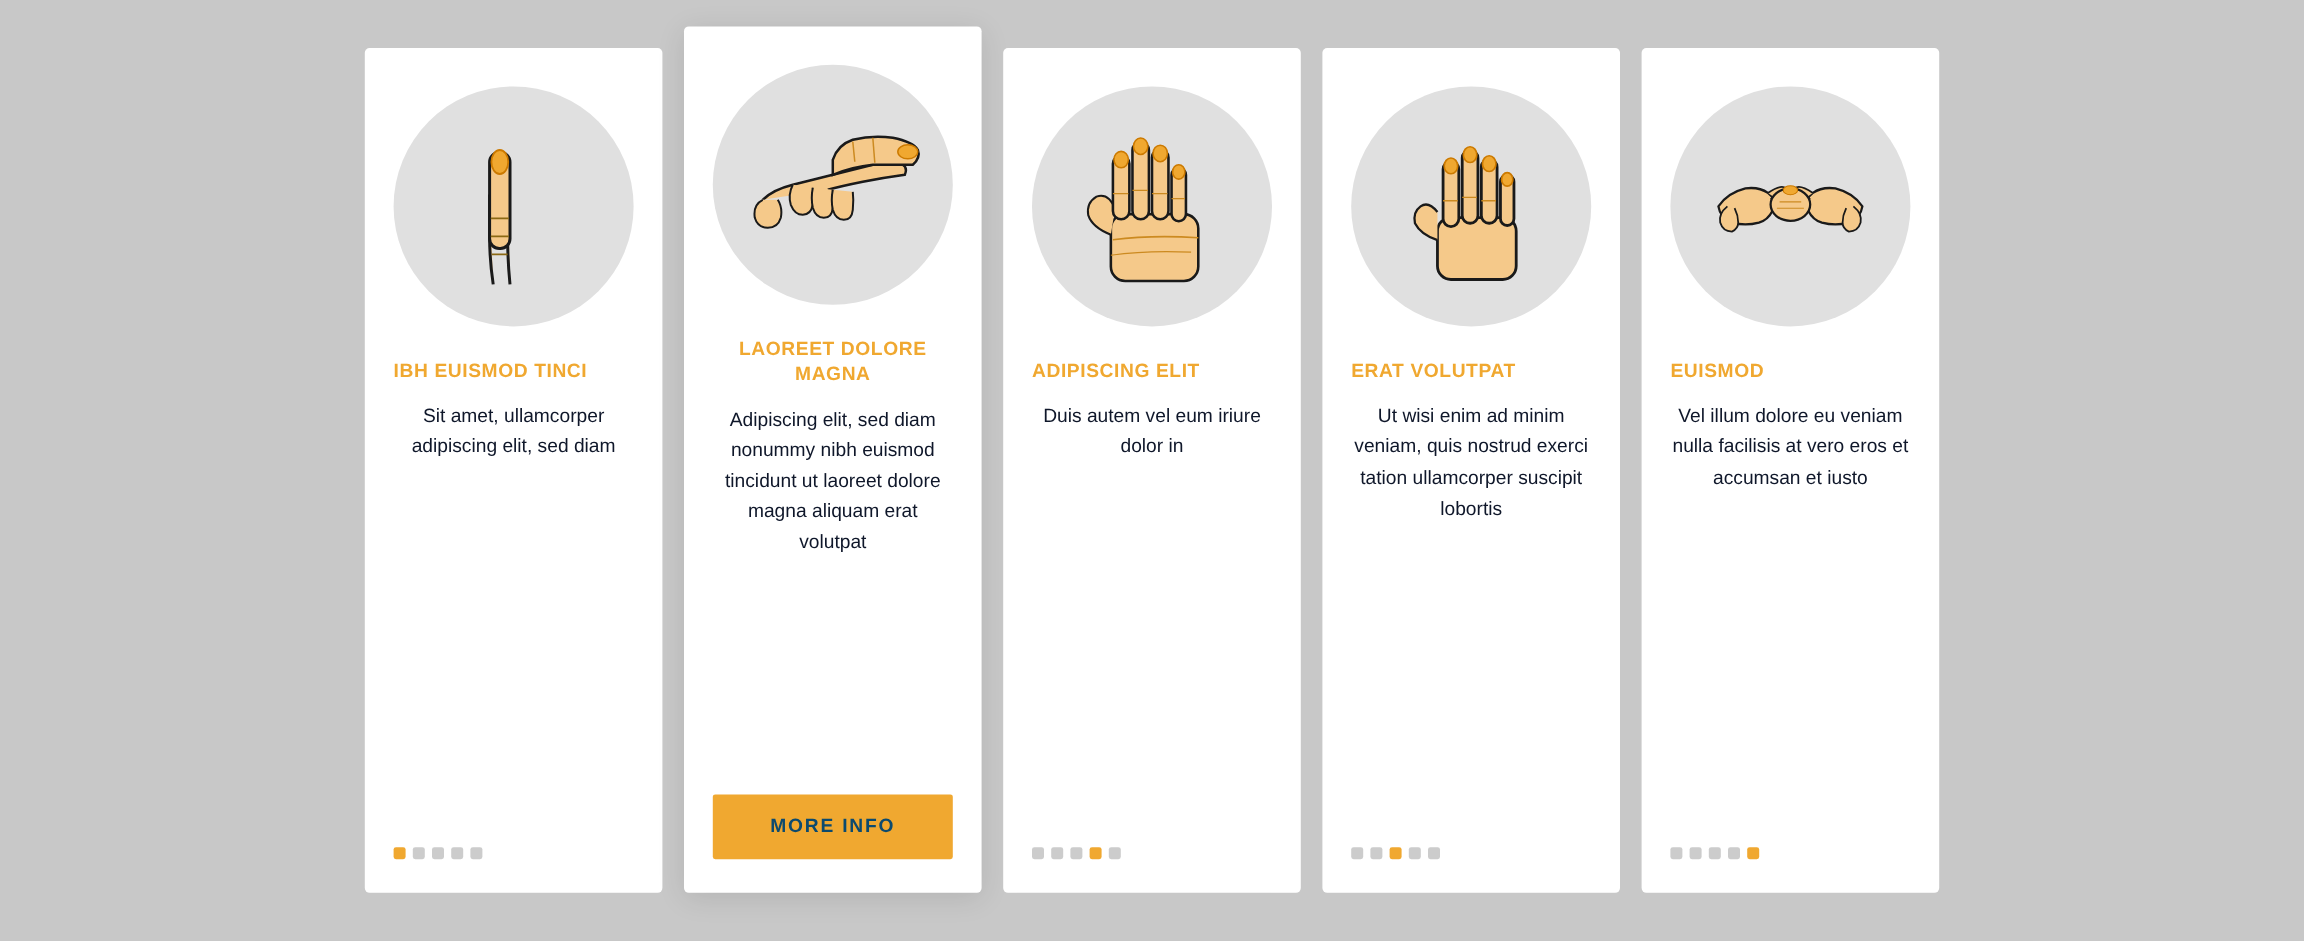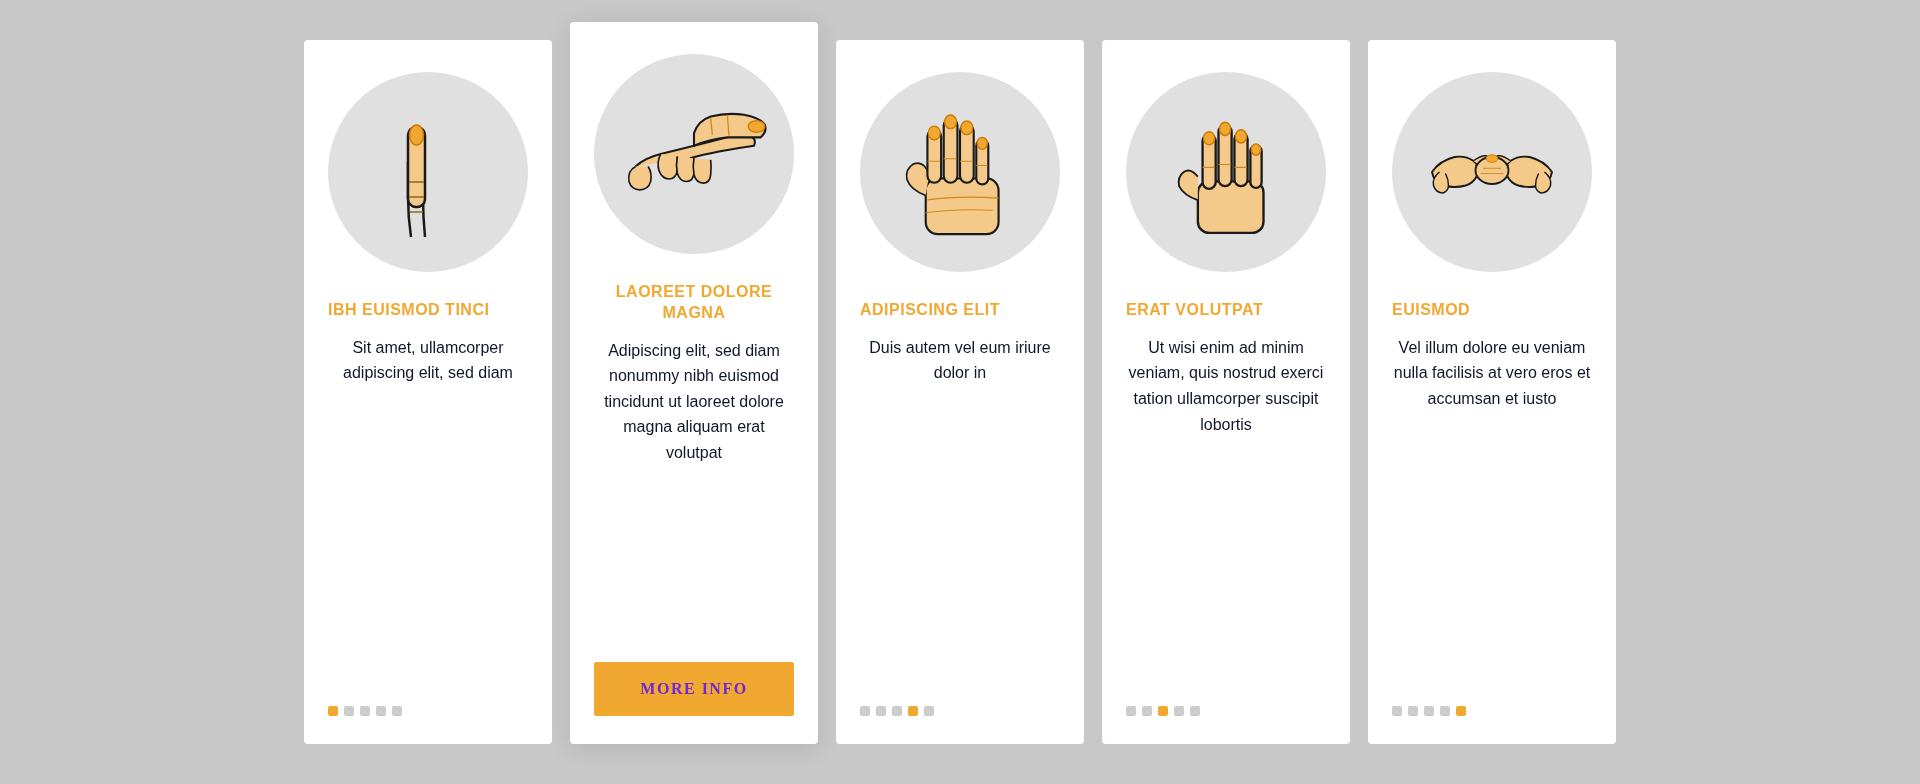--- a/index.html
+++ b/index.html
@@ -92,30 +92,29 @@
       background: #ccc;
     }
 
     .dot.active {
       background: #f0a830;
     }
 
     .more-info-btn {
       width: 100%;
       background: #f0a830;
-      color: #6d28d9;
+      color: #0c4a6e;
       font-size: 16px;
       font-weight: 700;
       text-transform: uppercase;
       letter-spacing: 1.5px;
       border: none;
       padding: 18px 0;
       cursor: pointer;
       border-radius: 2px;
-      font-family: Liberation Serif, serif;
     }
   </style>
 </head>
 <body>
 
 <div class="cards-container">
 
   <div class="card">
     <div class="icon-circle">
       <svg viewBox="0 0 150 150">

